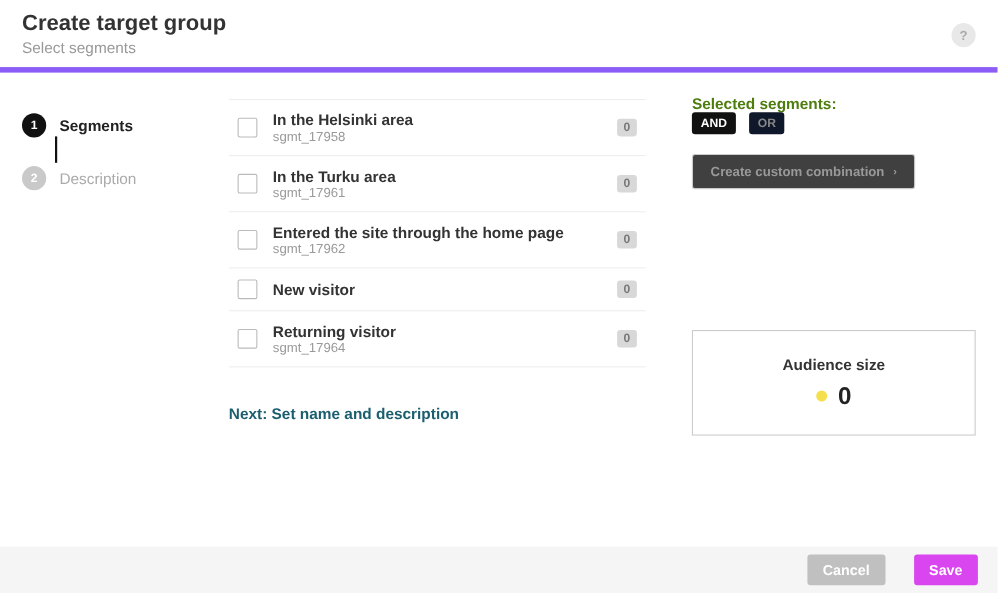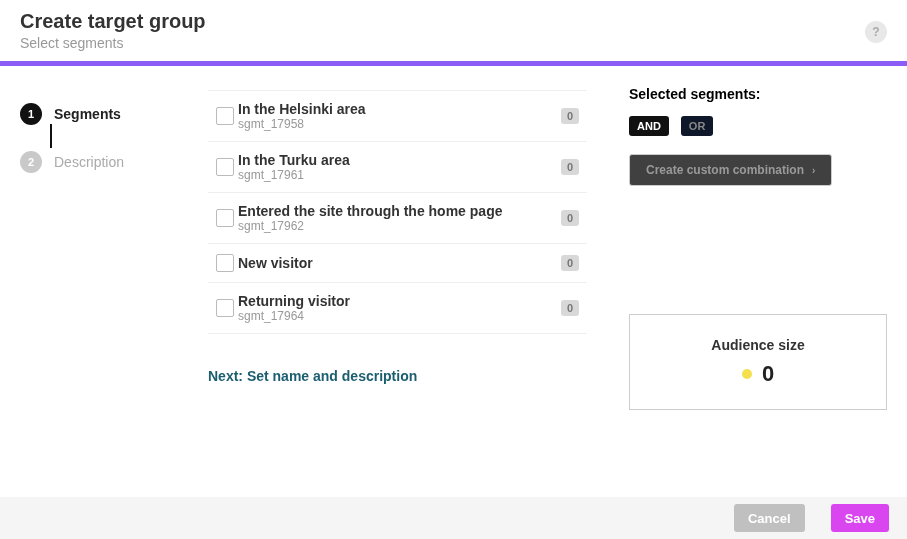--- a/index.html
+++ b/index.html
@@ -126,21 +126,21 @@
     cursor: pointer;
     display: flex;
     align-items: center;
     gap: 4px;
   }
   .sort-icon { font-size: 12px; }
   .segment-list { }
   .segment-row {
     display: flex;
     align-items: center;
-    gap: 4px;
+    gap: 14px;
     padding: 10px 0;
     border-bottom: 1px solid #eee;
   }
   .segment-row:first-child { border-top: 1px solid #eee; }
   .seg-checkbox {
     width: 18px; height: 18px;
     border: 1px solid #bbb;
     border-radius: 2px;
     cursor: pointer;
     flex-shrink: 0;
@@ -166,22 +166,22 @@
     cursor: pointer;
   }
   
   .right {
     width: 290px;
     padding: 20px 20px 0 12px;
   }
   .right-title {
     font-size: 14px;
     font-weight: 700;
-    color: #000000;
-    margin-bottom: 14px;
+    color: #4d7c0f;
+    margin-bottom: 0;
   }
   .andor {
     display: flex;
     gap: 12px;
     margin-bottom: 18px;
   }
   .andor button {
     font-size: 11px;
     font-weight: 700;
     border: none;

